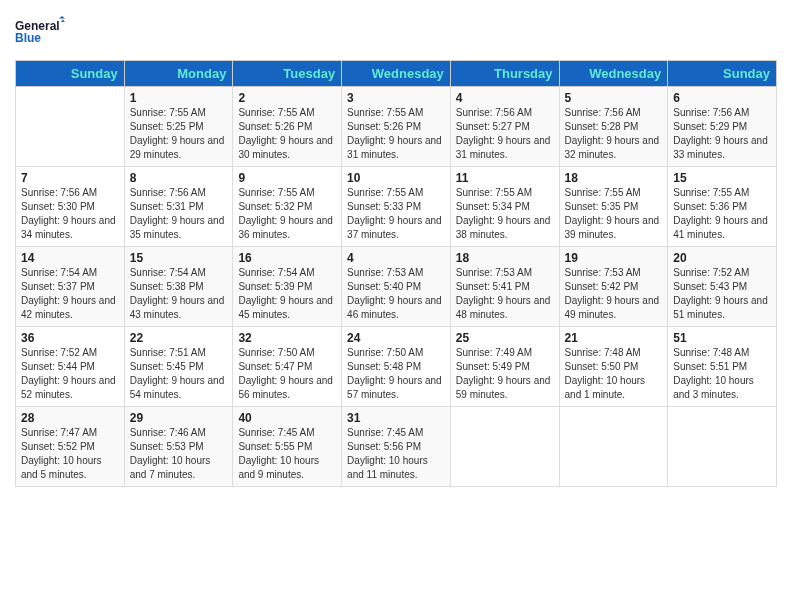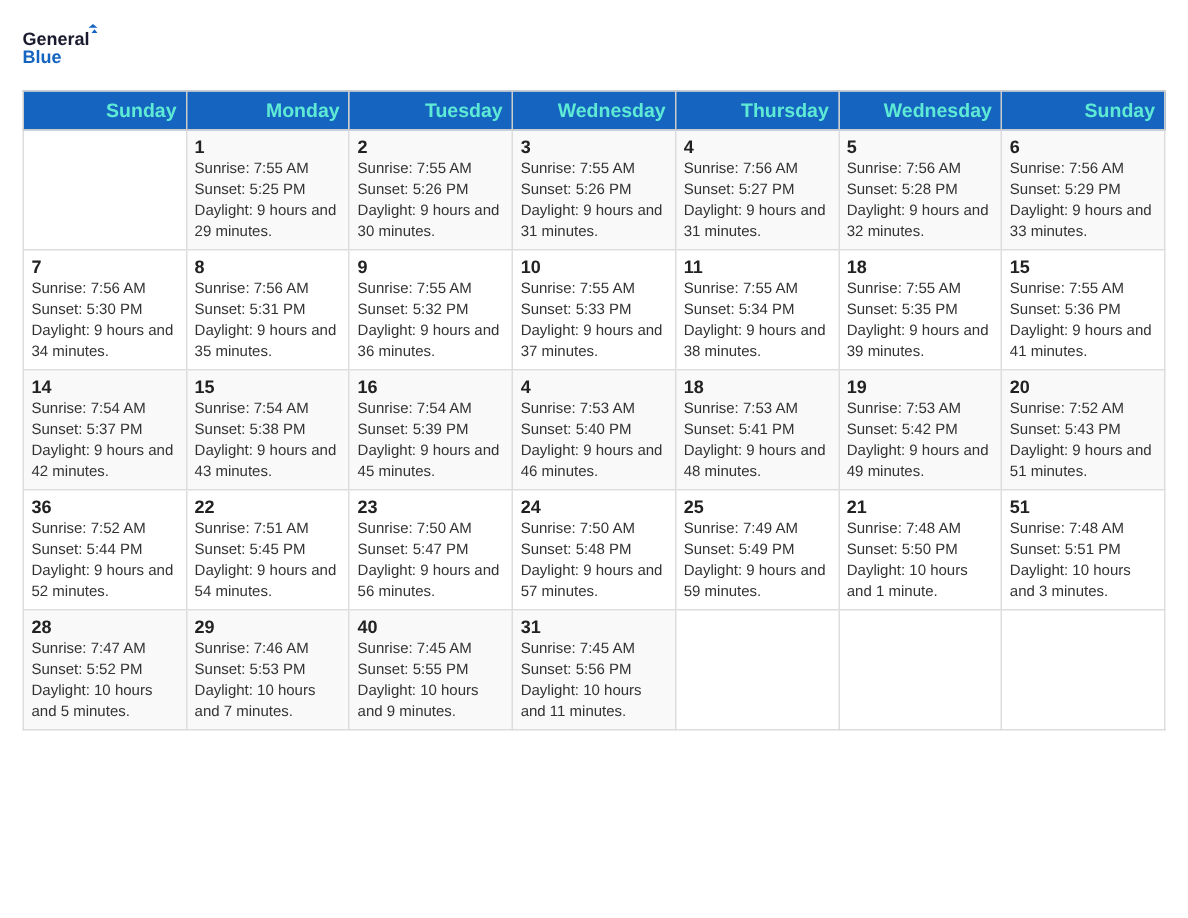--- a/index.html
+++ b/index.html
@@ -200,21 +200,21 @@
         <tr>
           <td>
             <span class="day-number">36</span>
             <div class="day-info">Sunrise: 7:52 AM<br>Sunset: 5:44 PM<br>Daylight: 9 hours and 52 minutes.</div>
           </td>
           <td>
             <span class="day-number">22</span>
             <div class="day-info">Sunrise: 7:51 AM<br>Sunset: 5:45 PM<br>Daylight: 9 hours and 54 minutes.</div>
           </td>
           <td>
-            <span class="day-number">23</span>
+            <span class="day-number">32</span>
             <div class="day-info">Sunrise: 7:50 AM<br>Sunset: 5:47 PM<br>Daylight: 9 hours and 56 minutes.</div>
           </td>
           <td>
             <span class="day-number">24</span>
             <div class="day-info">Sunrise: 7:50 AM<br>Sunset: 5:48 PM<br>Daylight: 9 hours and 57 minutes.</div>
           </td>
           <td>
             <span class="day-number">25</span>
             <div class="day-info">Sunrise: 7:49 AM<br>Sunset: 5:49 PM<br>Daylight: 9 hours and 59 minutes.</div>
           </td>

